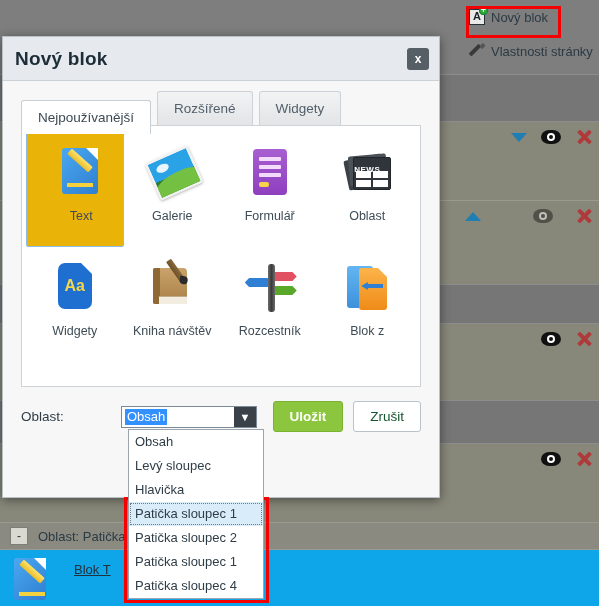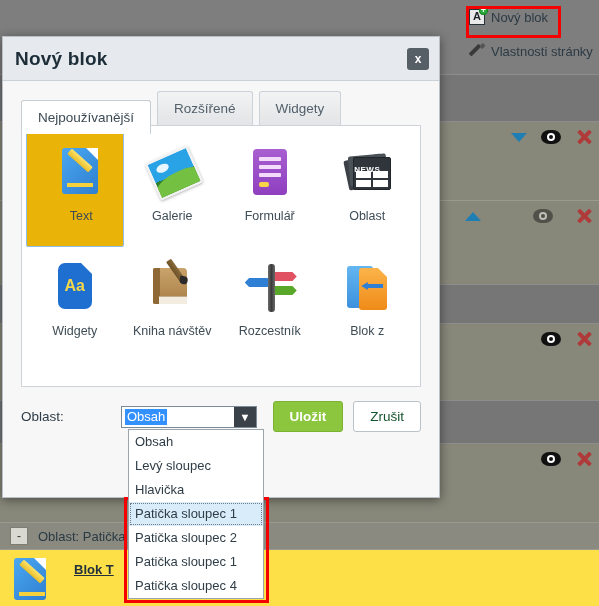--- a/index.html
+++ b/index.html
@@ -230,21 +230,21 @@
   .strip-head {
     position: absolute; left: 0; right: 0; top: 0; height: 28px; background: #8a8a80;
     border-top: 1px solid #9a9a90; border-bottom: 1px solid #9a9a90;
     display: flex; align-items: center; gap: 10px; padding-left: 10px; box-sizing: border-box;
   }
   .collapse-btn {
     width: 18px; height: 18px; background: #d9d9d2; border: 1px solid #7d7d74;
     font-size: 12px; line-height: 16px; text-align: center; color: #333; cursor: pointer; box-sizing: border-box;
   }
   .strip-title { font-size: 13px; color: #2b3a44; }
-  .strip-body { position: absolute; left: 0; right: 0; top: 28px; bottom: 0; background: #fde047; font-weight: bold; }
+  .strip-body { position: absolute; left: 0; right: 0; top: 28px; bottom: 0; background: #0ea5e9; }
   .blok-link {
     position: absolute; left: 74px; top: 12px; font-size: 13px; color: #23313b;
     text-decoration: underline; cursor: pointer;
   }
   .blok-icon { position: absolute; left: 14px; top: 8px; width: 44px; height: 46px; }
 </style>
 </head>
 <body>
 
 <div id="root">

